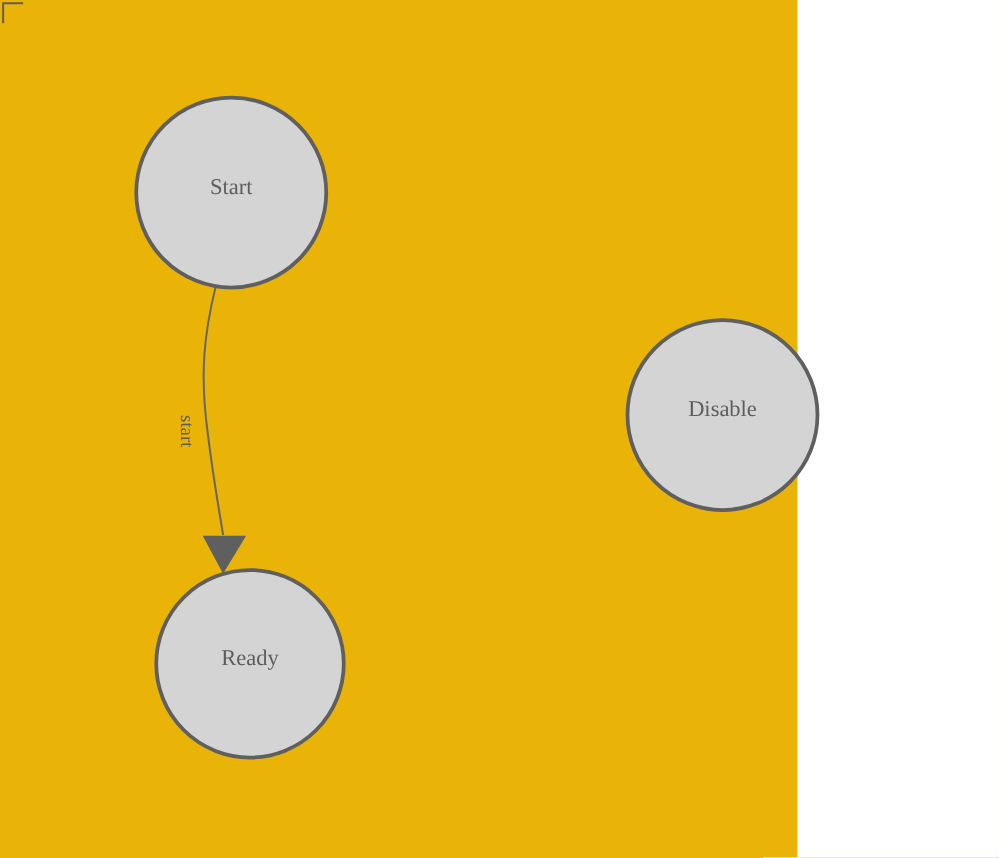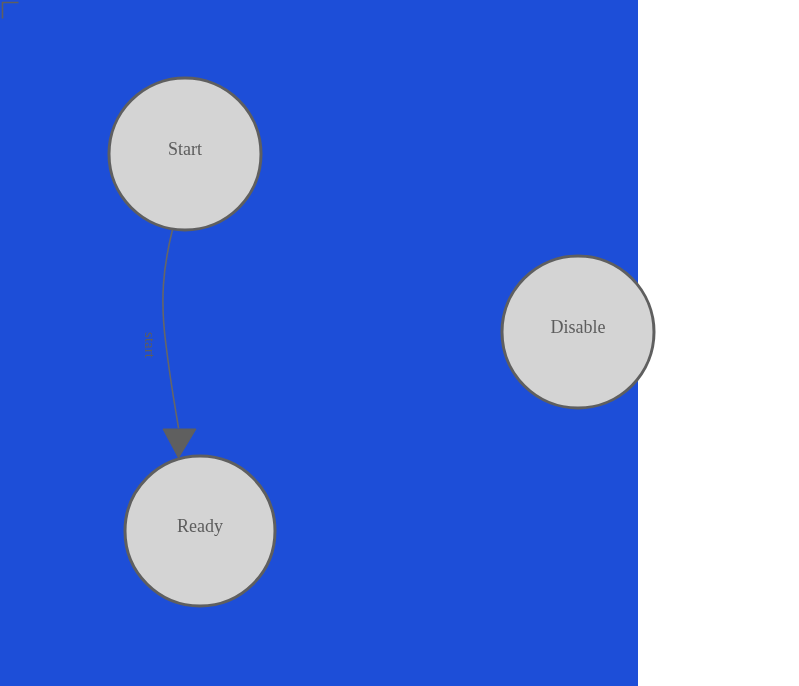--- a/index.html
+++ b/index.html
@@ -11,21 +11,21 @@
   body {
     width: 799px;
     height: 686px;
     overflow: hidden;
     font-family: "Liberation Serif", "DejaVu Serif", serif;
   }
   #canvas {
     position: relative;
     width: 638px;
     height: 686px;
-    background: #1d4ed8;
+    background: #eab308;
   }
   #diagram-svg {
     position: absolute;
     top: 0;
     left: 0;
     width: 799px;
     height: 686px;
     display: block;
   }
   .node-circle {

